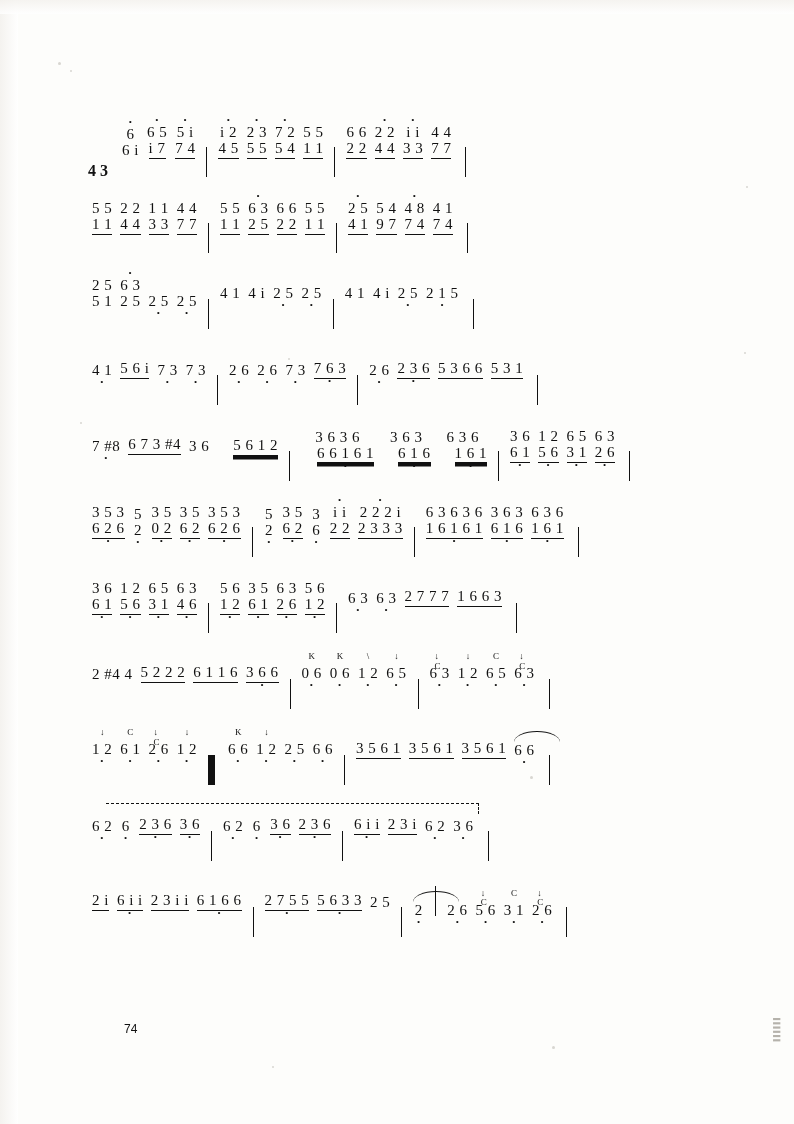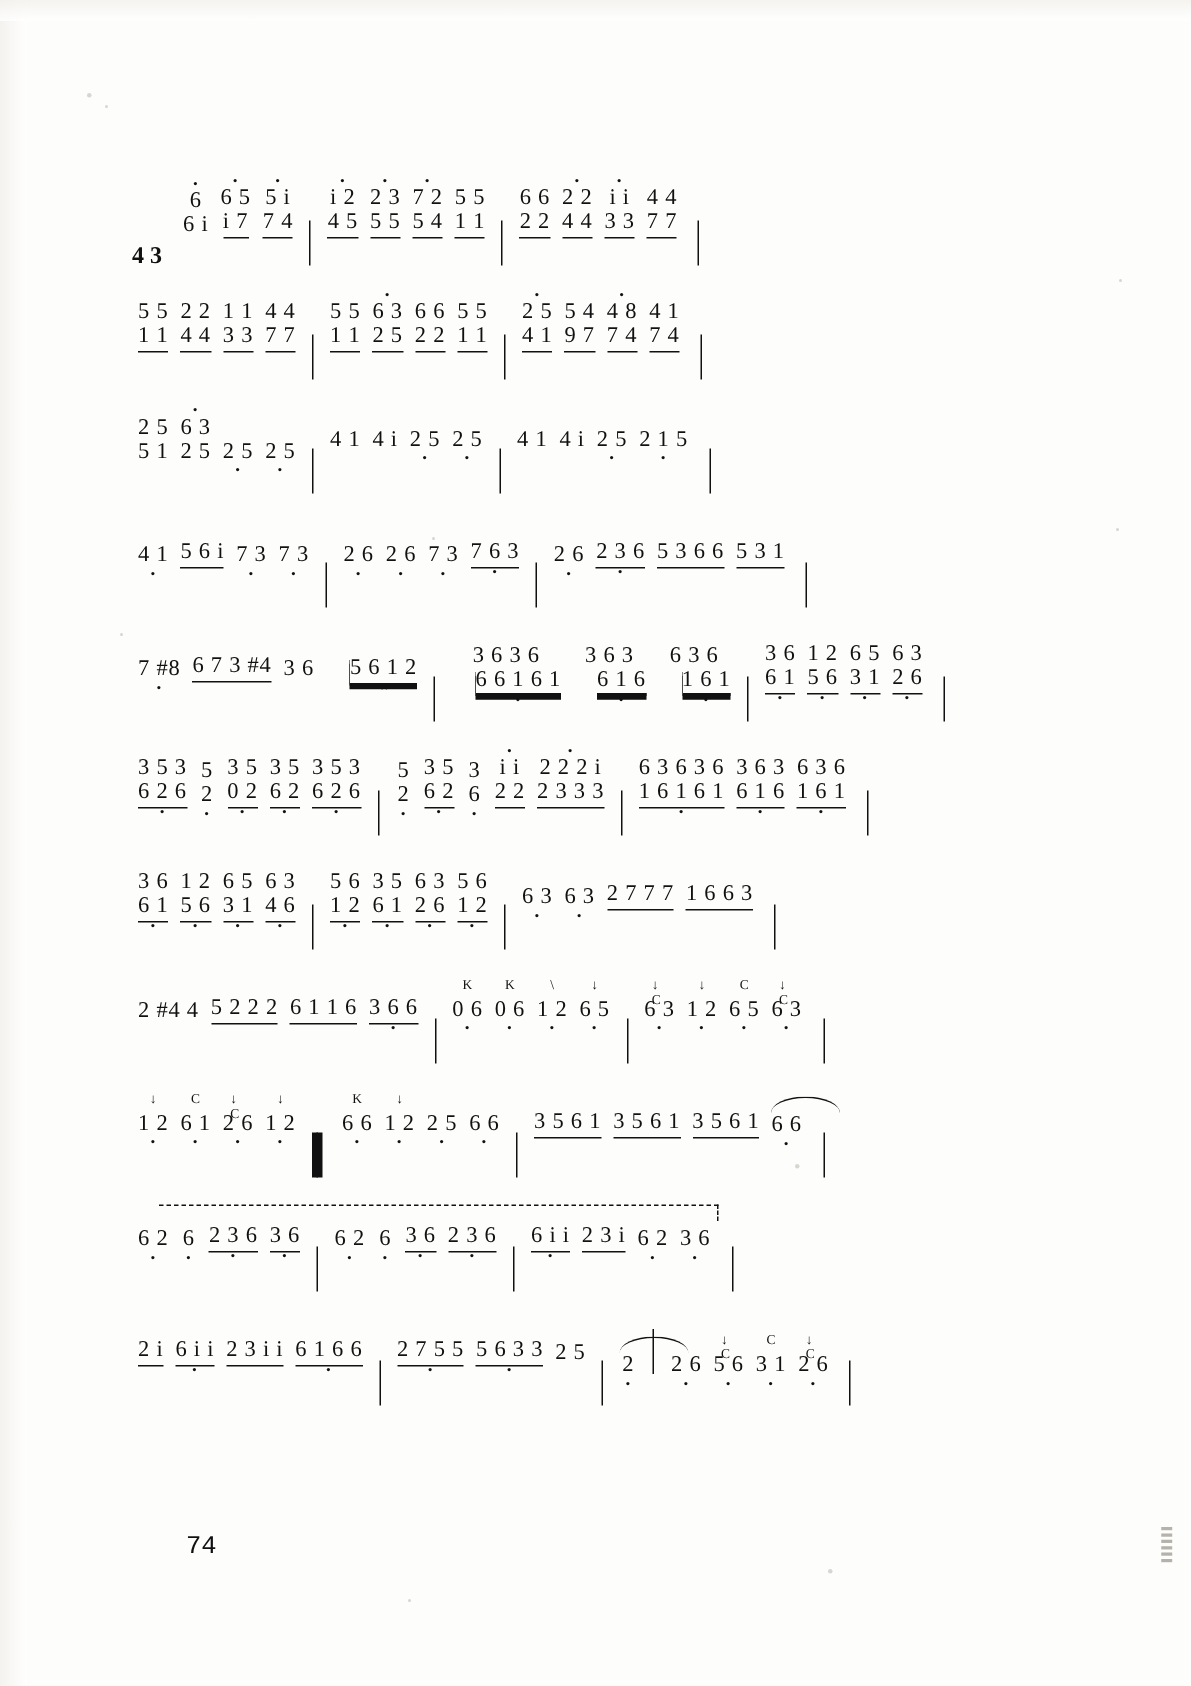--- a/index.html
+++ b/index.html
@@ -163,22 +163,22 @@
     width: 46px;
     height: 10px;
     border-top: 1.2px solid #111;
     border-radius: 50% / 100% 100% 0 0;
   }
 
   .page-number {
     position: absolute;
     left: 124px;
     top: 1022px;
-    font-size: 17px;
-    font-family: Liberation Mono, monospace;
+    font-size: 12px;
+    font-family: Liberation Sans, sans-serif;
   }
 
   .side-stamp {
     position: absolute;
     right: 14px;
     top: 1018px;
     width: 10px;
     font-size: 6px;
     color: #b5b2ab;
     line-height: 1.2;

